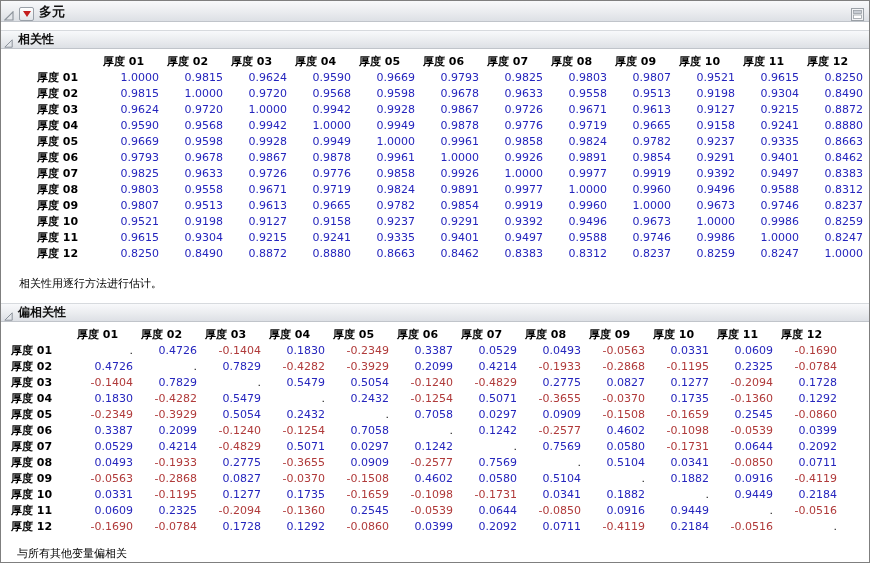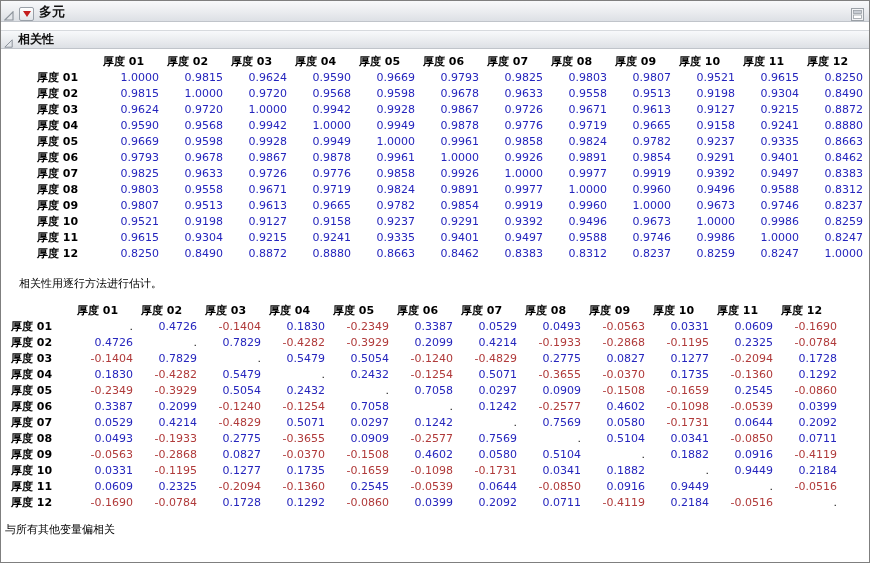--- a/index.html
+++ b/index.html
@@ -37,21 +37,21 @@
   .data-table thead th { width:64px; text-align:left; padding-left:6px; font-weight:bold; color:#000; }
   .data-table thead th.corner { width:62px; }
   .data-table tbody th { text-align:left; padding-left:2px; font-weight:bold; color:#000; }
   .data-table td { text-align:right; padding-right:2px; }
   td.pos { color:var(--pos,#2525bd); }
   td.neg { color:var(--neg,#b03a3a); }
   td.dot { color:#222; }
 
   .note { font-size:11px; color:#000; }
   .note-corr    { margin:14px 0 12px 18px; }
-  .note-partial { margin:11px 0 0 4px; }
+  .note-partial { margin:11px 0 0 16px; }
 </style>
 </head>
 <body>
 
 <div class="window">
 
   <div class="outline-header top">
     <span class="disclosure">
       <svg width="10" height="10" viewBox="0 0 10 10">
           <path d="M9 0.8 L9 9 L0.8 9 Z" fill="#e4e7eb" stroke="#8b929a" stroke-width="1.1"></path>
@@ -280,20 +280,28 @@
             <td class="pos">0.8259</td>
             <td class="pos">0.8247</td>
             <td class="pos">1.0000</td>
           </tr>
         </tbody>
       </table>
     <div class="note note-corr">相关性用逐行方法进行估计。</div>
   </div>
 
   <div class="section">
+    <div class="outline-header sub">
+      <span class="disclosure">
+        <svg width="9" height="9" viewBox="0 0 9 9">
+            <path d="M8.2 0.8 L8.2 8.2 L0.8 8.2 Z" fill="#e4e7eb" stroke="#8b929a" stroke-width="1"></path>
+          </svg>
+      </span>
+      <span class="title">偏相关性</span>
+    </div>
     <table class="data-table partial" data-table="sections.partial_correlations">
         <thead>
           <tr>
             <th class="corner"></th>
             <th>厚度 01</th>
             <th>厚度 02</th>
             <th>厚度 03</th>
             <th>厚度 04</th>
             <th>厚度 05</th>
             <th>厚度 06</th>

